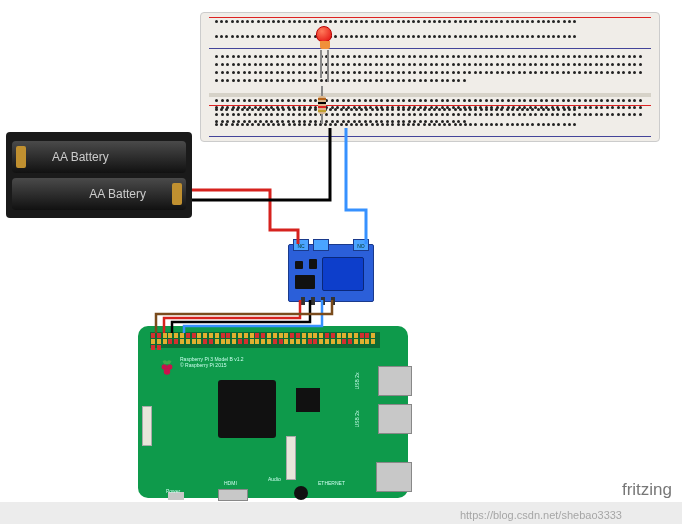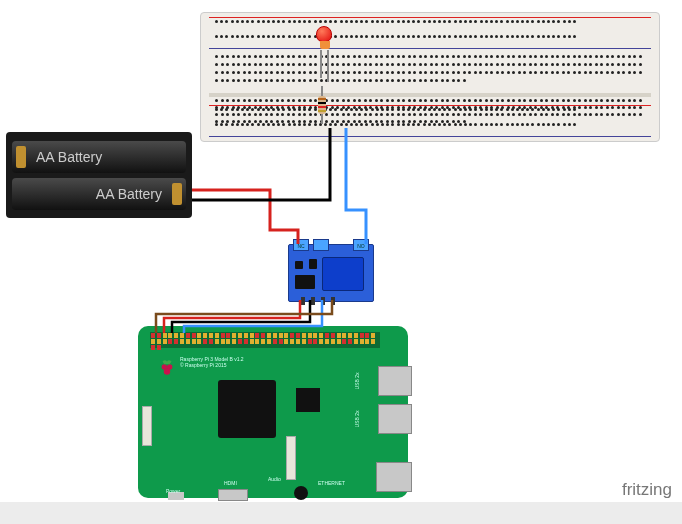--- a/index.html
+++ b/index.html
@@ -29,21 +29,21 @@
   
   .resistor { position: absolute; left: 318px; top: 90px; width: 8px; height: 30px; }
   .res-body { position: absolute; top: 6px; left: 0; width: 8px; height: 18px; background: #d9b58c; border-radius: 3px; }
   .res-band { position: absolute; left: 0; width: 8px; height: 2px; }
   .res-lead { position: absolute; left: 3px; width: 2px; background: #888; }
 
   
   .battpack { position: absolute; left: 6px; top: 132px; width: 186px; height: 86px; background: #1a1a1a; border-radius: 4px; display: flex; flex-direction: column; justify-content: space-around; padding: 6px; }
   .battery { height: 32px; background: linear-gradient(180deg,#4a4a4a,#111); border-radius: 4px; position: relative; display: flex; align-items: center; }
   .battery::before { content:""; width: 10px; height: 22px; background:#c09030; margin-left:4px; border-radius:2px; }
-  .batt-label { color:#ccc; font-size: 14px; margin-left:10px; white-space:nowrap; }
+  .batt-label { color:#ccc; font-size: 12px; margin-left:26px; white-space:nowrap; }
   .battery.flip { transform: scaleX(-1); }
   .battery.flip .batt-label { transform: scaleX(-1); }
 
   
   .relay { position: absolute; left: 288px; top: 244px; width: 86px; height: 58px; background: #2b5fd9; border: 1px solid #1a3a8c; border-radius: 2px; }
   .relay-term { position: absolute; top: -6px; width: 16px; height: 12px; background: #4aa4ff; border: 1px solid #1a3a8c; font-size: 5px; color: #032; text-align: center; line-height: 12px; }
   .relay-block { position: absolute; left: 33px; top: 12px; width: 42px; height: 34px; background: #0d3ecb; border: 1px solid #0a287a; border-radius: 2px; }
   .relay-comp { position: absolute; background:#111; border-radius:1px; }
   .relay-pin { position: absolute; bottom: -4px; width: 4px; height: 8px; background:#333; }
 
@@ -1096,13 +1096,14 @@
 
     <path d="M172 333 L172 322 L310 322 L310 300" stroke="#000" stroke-width="2.5" fill="none"></path>
 
     <path d="M184 333 L184 326 L322 326 L322 300" stroke="#3691ff" stroke-width="2.5" fill="none"></path>
 
     <path d="M156 333 L156 314 L332 314 L332 300" stroke="#7a4b1c" stroke-width="2.5" fill="none"></path>
   </svg>
 
   <div class="credit">fritzing</div>
   <div class="watermarkband"></div>
+  <div class="watermark">https://blog.csdn.net/shebao3333</div>
 </div>
 
 </body></html>

